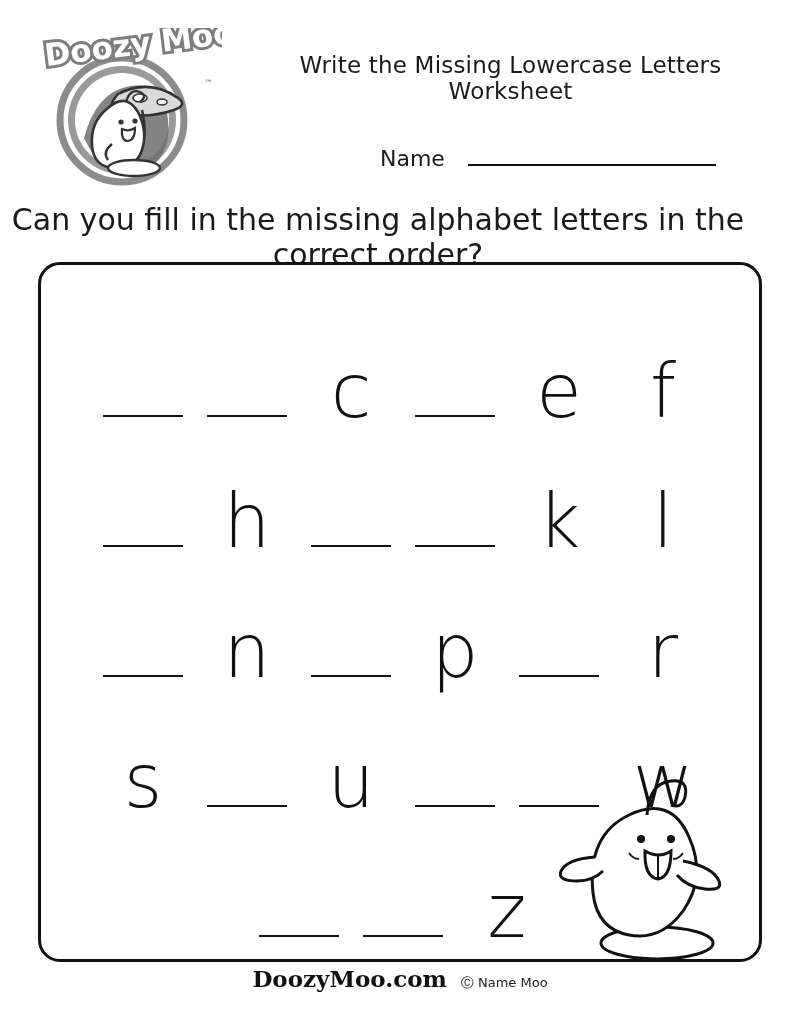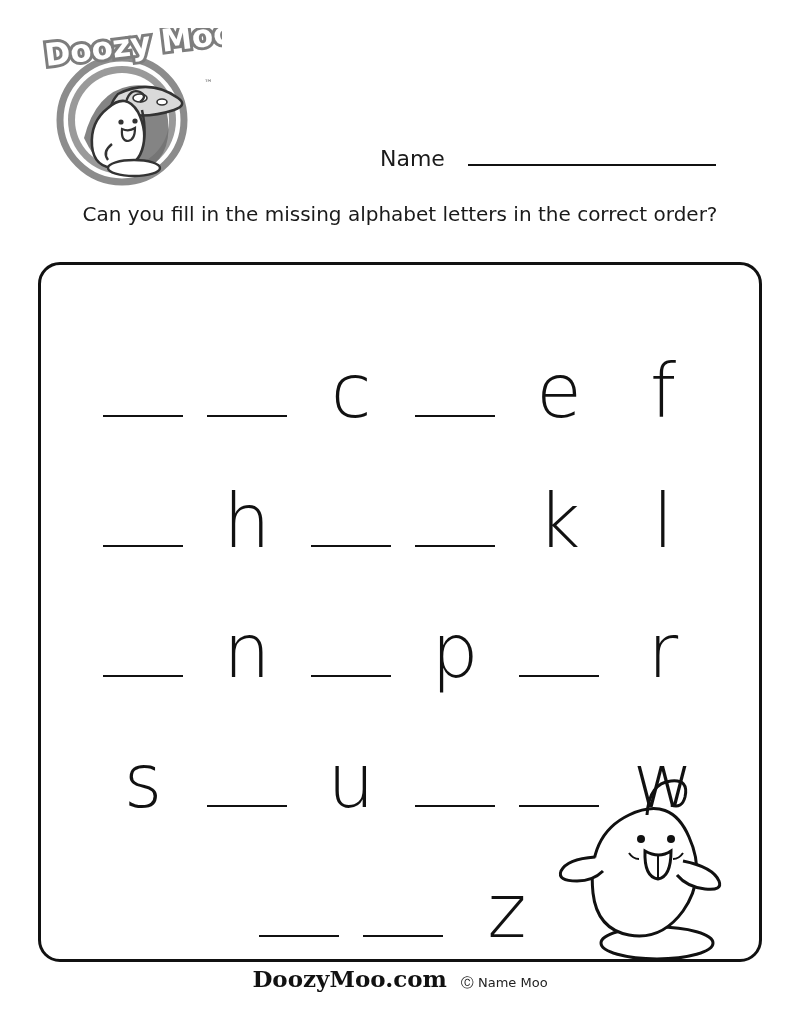--- a/index.html
+++ b/index.html
@@ -65,23 +65,22 @@
     border-bottom: 2px solid #111;
     margin-bottom: 4px;
   }
 
   .instructions {
     position: absolute;
     left: 0;
     top: 202px;
     width: 756px;
     text-align: center;
-    font-size: 20px;
+    font-size: 30px;
     color: #1a1a1a;
-    margin-left: 22px;
   }
 
   
   .sheet {
     position: absolute;
     left: 38px;
     top: 262px;
     width: 724px;
     height: 700px;
     border: 3px solid #111;
@@ -201,20 +200,21 @@
 
       <ellipse cx="112" cy="140" rx="26" ry="8" fill="#ffffff" stroke="#333" stroke-width="2.4"></ellipse>
 
       <g>
         <text x="24" y="38" font-family="DejaVu Sans, sans-serif" font-size="31" font-weight="bold" fill="#ffffff" stroke="#7d7d7d" stroke-width="6" paint-order="stroke" transform="rotate(-7 24 38)">Doozy Moo</text>
       </g>
       <text x="182" y="58" font-family="DejaVu Sans, sans-serif" font-size="9" fill="#6f6f6f">™</text>
     </svg>
   </div>
 
+  <div class="worksheet-title">Write the Missing Lowercase Letters Worksheet</div>
 
   <div class="name-row">
     <span class="name-label">Name</span>
     <span class="name-line"></span>
   </div>
 
   <div class="instructions">Can you fill in the missing alphabet letters in the correct order?</div>
 </div>
 
 <div class="sheet">

